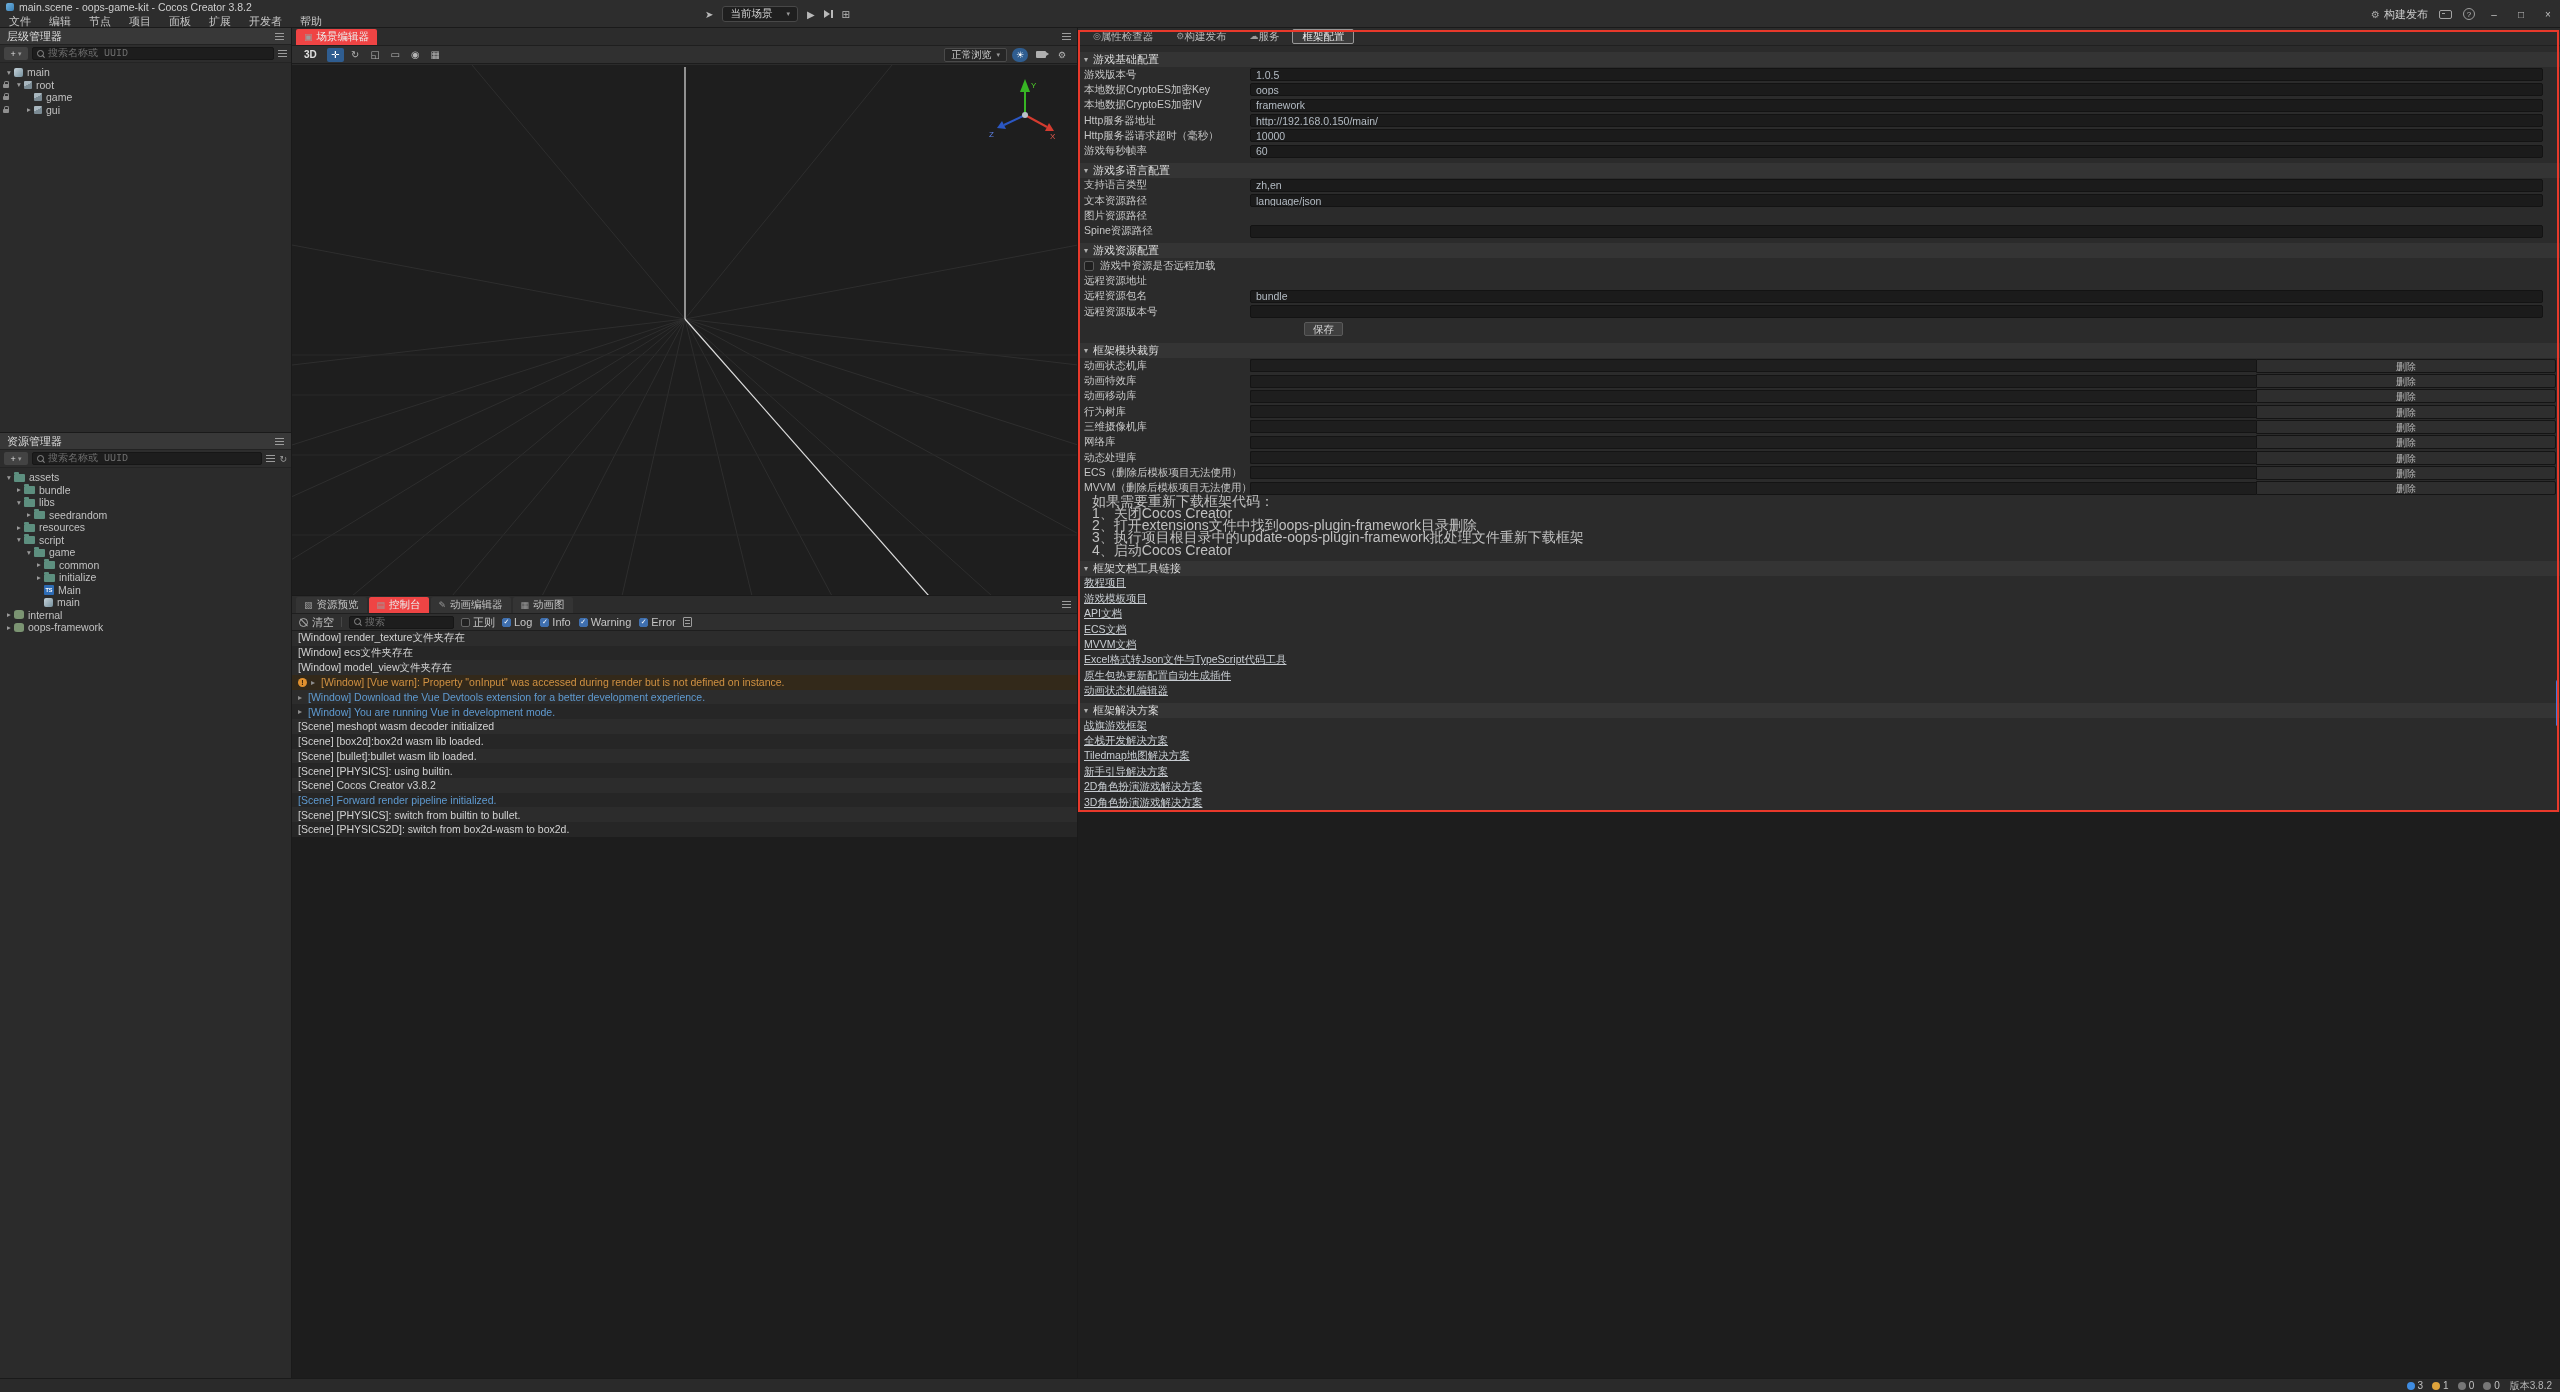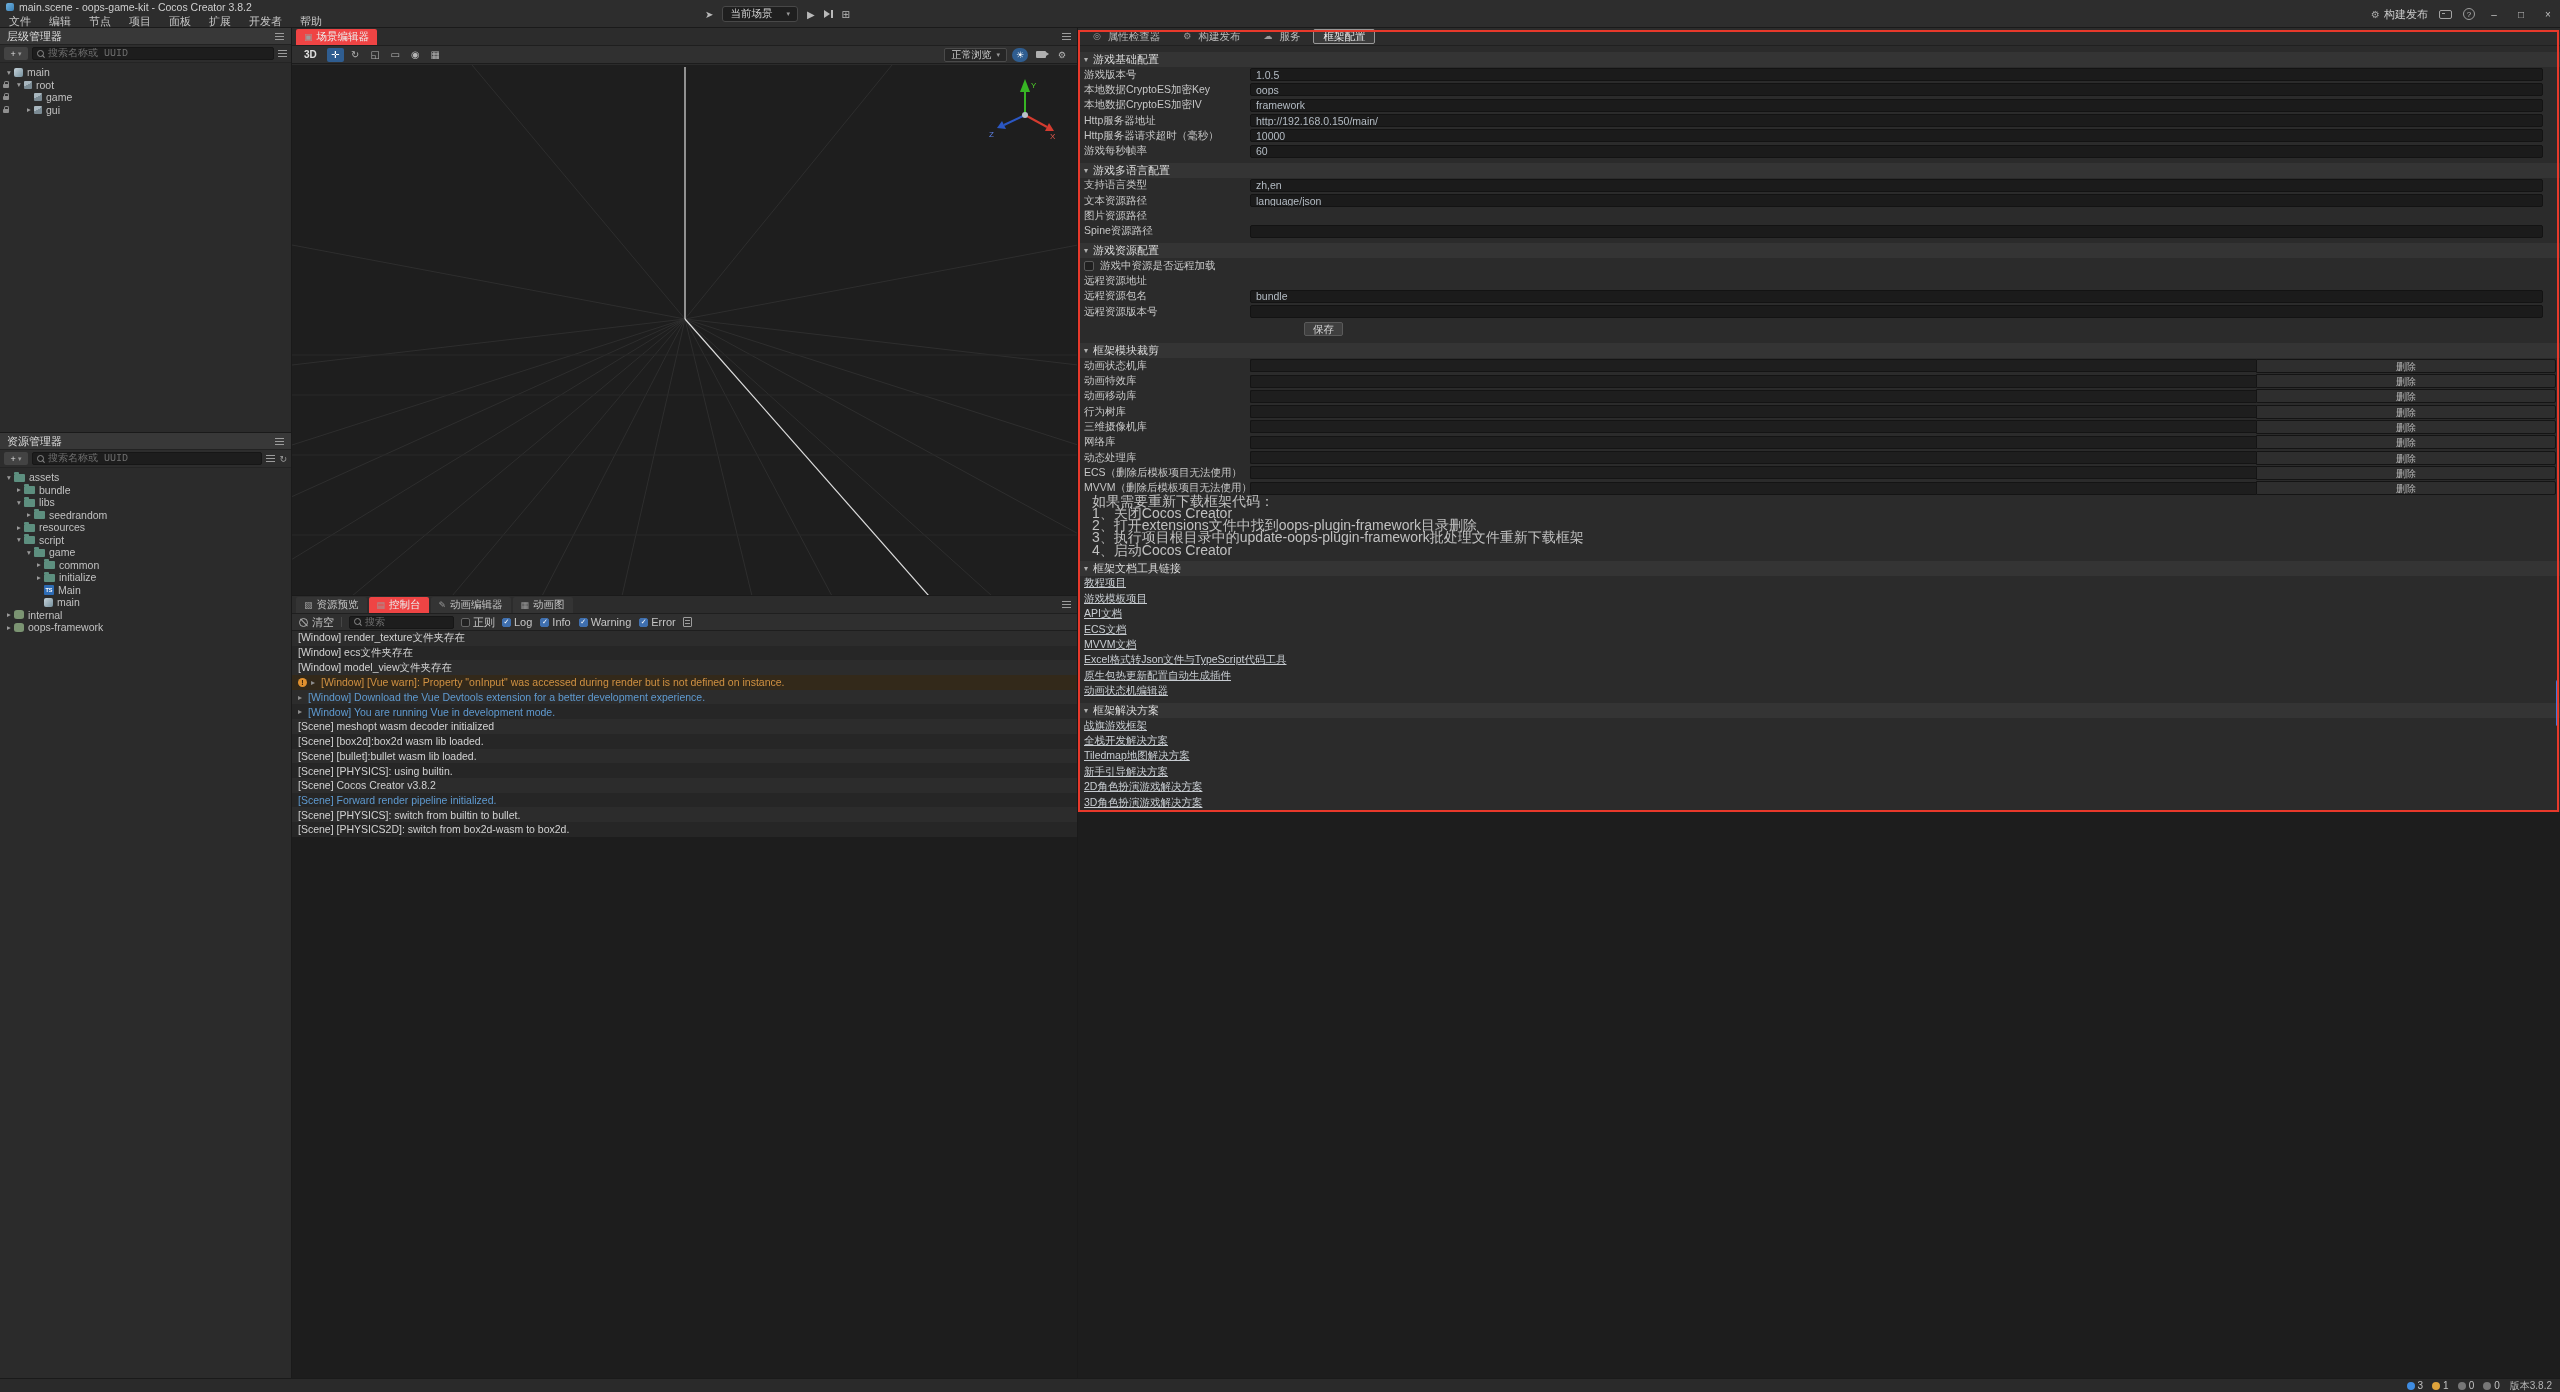--- a/index.html
+++ b/index.html
@@ -128,21 +128,21 @@
 .logs{position:absolute;top:35px;left:0;right:0;bottom:0;background:#1d1d1d;overflow:hidden;}
 .log-row{height:14.7px;display:flex;align-items:center;padding:0 6px;font-size:10.5px;color:#d2d2d2;background:#2c2c2c;white-space:nowrap;}
 .log-row.odd{background:#262626;}
 .log-row.info{color:#5f9ad0;}
 .log-row.warn{color:#d09142;background:#33291a;}
 .log-row .exp{color:#8f8f8f;font-size:8px;width:10px;flex:none;}
 .warnbadge{width:9px;height:9px;border-radius:50%;background:#e0902f;color:#241705;font-size:7px;font-weight:bold;display:flex;align-items:center;justify-content:center;margin-right:4px;flex:none;}
 
 
 .insp-tabs{height:18px;background:#2c2c2c;display:flex;align-items:center;gap:3px;padding:0 5px;border-bottom:1px solid #202020;}
-.itab{display:flex;align-items:center;gap:7px;padding:0 9px;height:15px;color:#b8b8b8;font-size:10.5px;border-radius:2px;border:1px solid transparent;}
+.itab{display:flex;align-items:center;gap:0;padding:0 9px;height:15px;color:#b8b8b8;font-size:10.5px;border-radius:2px;border:1px solid transparent;}
 .itab.active{border:1px solid #989898;background:#3a3a3a;color:#ececec;justify-content:flex-end;}
 .insp-body{position:absolute;top:18px;left:0;right:0;height:766px;background:#2b2b2b;padding-top:2px;overflow:hidden;}
 .isec{height:15px;margin-top:4px;display:flex;align-items:center;gap:5px;padding-left:6px;background:#343434;color:#dadada;}
 .isec .chev{font-size:8px;color:#b0b0b0;}
 .irow{height:15.3px;display:flex;align-items:center;padding-left:6px;}
 .ilabel{width:166px;flex:none;color:#c6c6c6;font-size:10.5px;white-space:nowrap;overflow:hidden;}
 .ival{flex:1;margin-right:17px;height:13px;background:#1b1b1b;border:1px solid #131313;border-radius:2px;color:#b4bcc4;font-size:10.5px;padding:0 5px;outline:none;font-family:inherit;}
 .icheck{width:10px;height:10px;border:1px solid #5a5a5a;background:#1f1f1f;border-radius:2px;margin-right:6px;flex:none;}
 .isave-row{height:20px;display:flex;align-items:center;padding-left:226px;}
 .isave{min-width:36px;height:14px;background:#3f3f3f;border:1px solid #5a5a5a;border-radius:2px;color:#d5d5d5;font-size:10.5px;padding:0 8px;font-family:inherit;}

